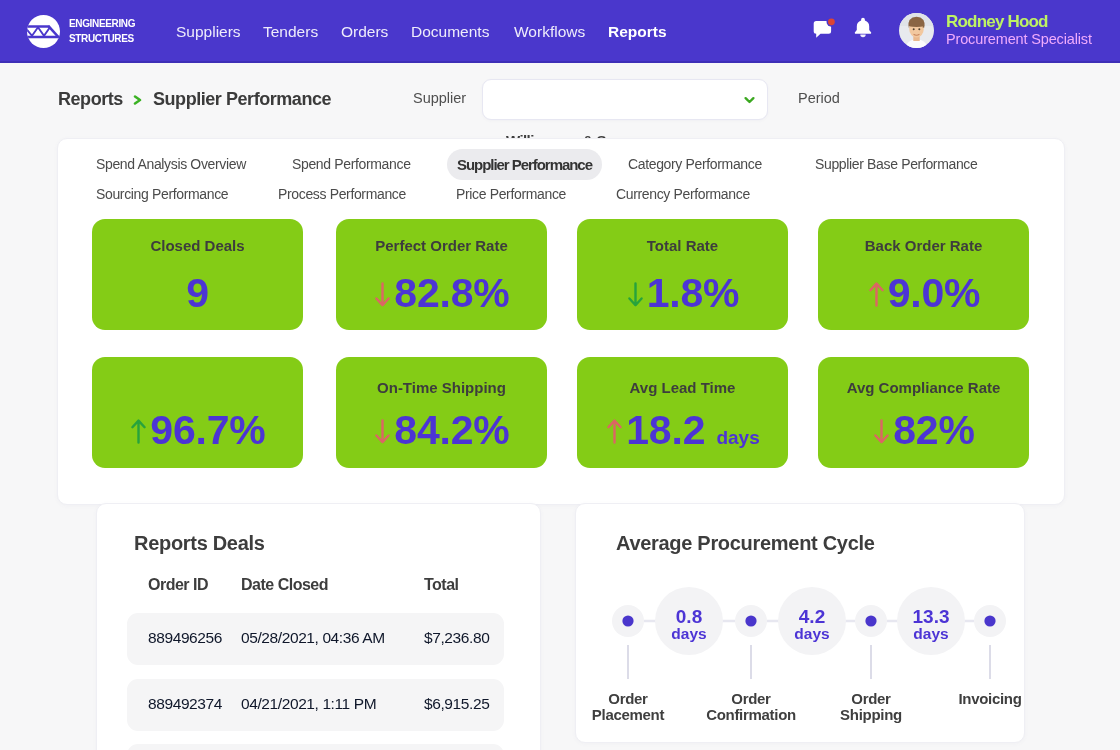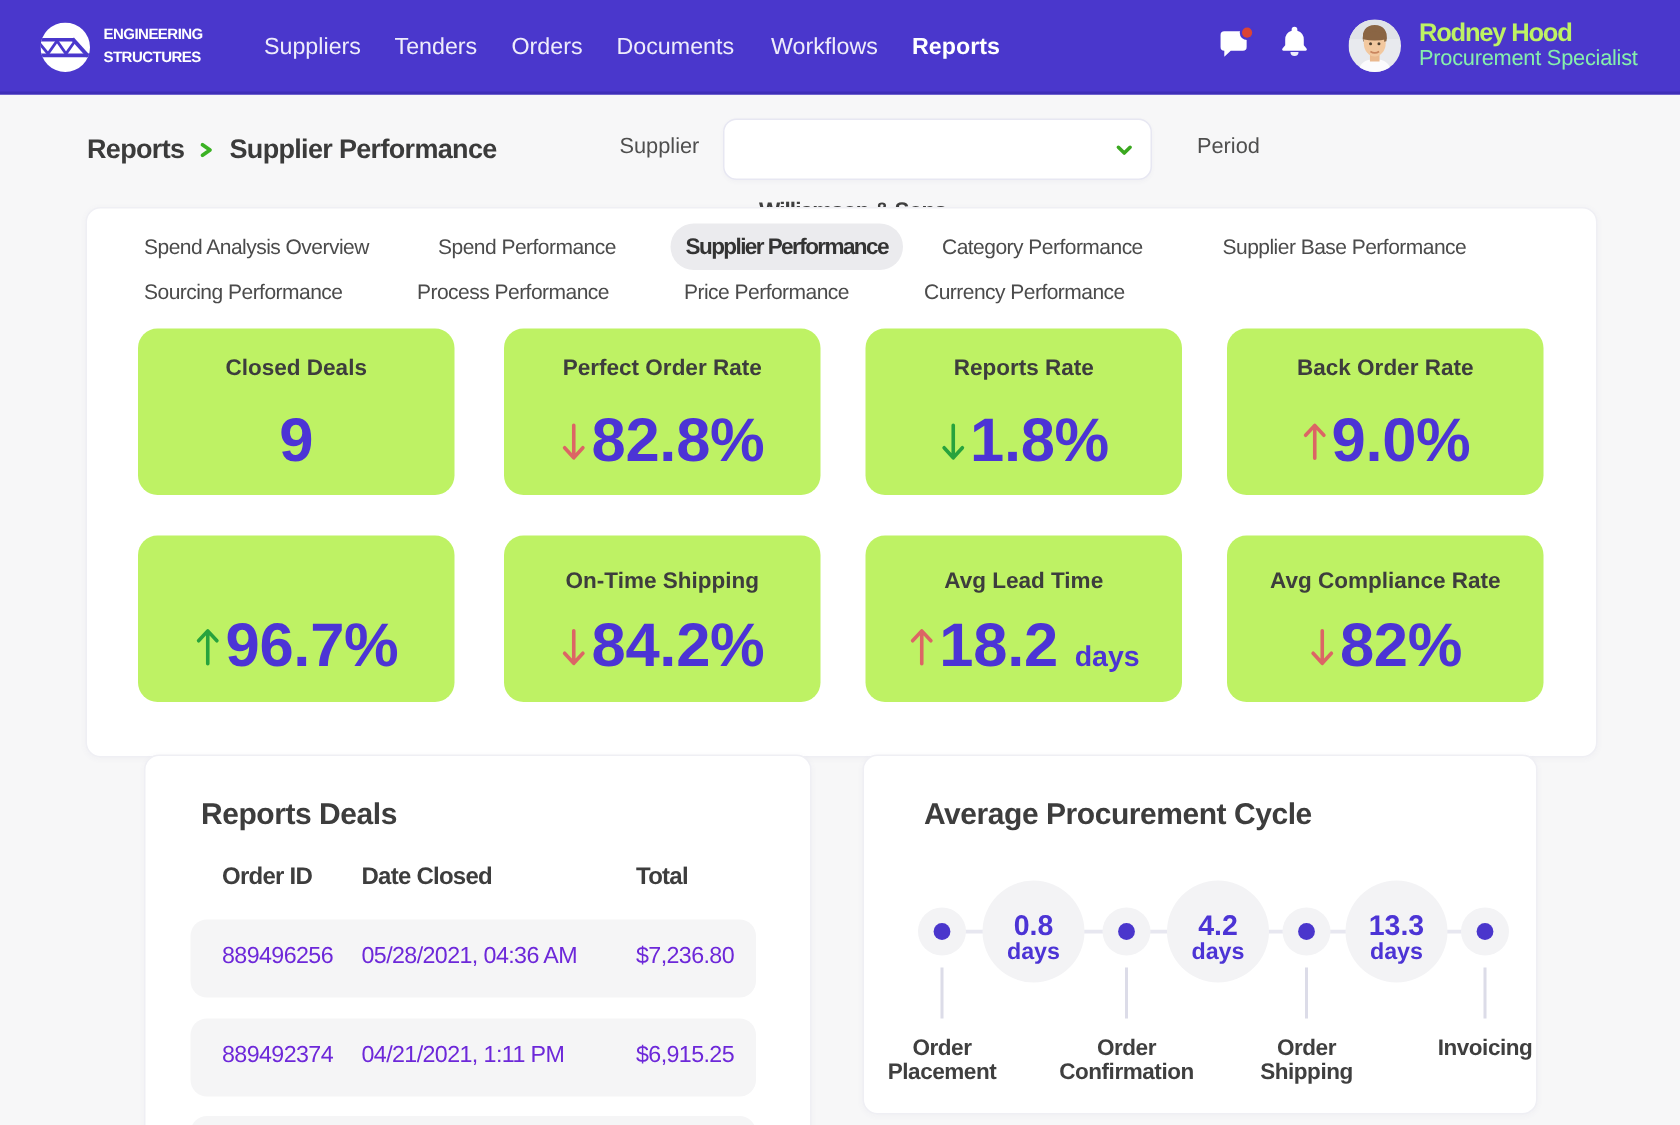--- a/index.html
+++ b/index.html
@@ -23,32 +23,32 @@
   .dd span { position:absolute; top:11.5px; font-size:15px; font-weight:bold; letter-spacing:-0.6px; color:#3f3f3f;margin-top:40px; }
 
   
   .card { position:absolute; background:#fff; border:1px solid #efeff4; border-radius:10px;
           box-shadow:0 1px 4px rgba(100,100,140,.045); }
   .tab  { font-size:14px; letter-spacing:-0.35px; color:#4b4b4b; }
   .tabon{ position:absolute; background:#ebebee; border-radius:15.5px; height:31px;
           font-size:15px; font-weight:bold; letter-spacing:-1.05px; color:#333; text-align:center; }
 
   
-  .tile { position:absolute; width:211px; height:111px; background:#bef264; border-radius:13px; }
+  .tile { position:absolute; width:211px; height:111px; background:#84cc16; border-radius:13px; }
   .tlab { position:absolute; width:100%; text-align:center; font-size:15px; font-weight:bold; color:#3d3d3d; }
   .tval { position:absolute; width:100%; text-align:center; font-size:41px; font-weight:bold; color:#4c34d5;
           letter-spacing:-.2px; }
   .tval svg { vertical-align:-2px; margin-right:2px; }
   .days { font-size:19px; letter-spacing:0; }
 
   
   .h2 { font-size:20px; font-weight:bold; letter-spacing:-0.3px; color:#3d3d3d; }
   .th { font-size:16px; font-weight:bold; letter-spacing:-0.5px; color:#3d3d3d; }
   .row { position:absolute; left:127px; width:377px; height:52px; background:#f5f5f6; border-radius:11px; }
-  .td { font-size:15.5px; letter-spacing:-0.4px; color:#6d28d9; }
+  .td { font-size:15.5px; letter-spacing:-0.4px; color:#0f172a; }
   .stage { font-size:15px; font-weight:bold; letter-spacing:-0.3px; color:#3f3f3f; text-align:center; line-height:16.3px; }
 </style>
 </head>
 <body>
 <div id="app">
 
   <div id="hdr">
     <svg class="abs" style="left:27px;top:15px" width="33" height="33" viewBox="0 0 33 33">
       <defs>
           <clipPath id="lc">
@@ -96,21 +96,21 @@
         <rect x="14.3" y="20" width="6.4" height="8" fill="#eab88d"></rect>
         <ellipse cx="17.5" cy="15.8" rx="7.3" ry="8.8" fill="#f2c89f"></ellipse>
         <path d="M9.7 14.5 q-1.3 -10.5 7.8 -10.8 q9.1 0.3 7.8 10.8 l-1.6 0.3 q0.9 -5.8 -2.4 -5.2 q-5.2 0.9 -9.8 0.3 q-2.4 0.9 -1.2 5 z" fill="#8a6544"></path>
         <path d="M9.6 13.2 q8 1.6 15.8 0 l-0.2 -4 q-7.8 -2.2 -15.4 0 z" fill="#8a6544"></path>
         <circle cx="14.7" cy="16.2" r="1" fill="#50402f"></circle>
         <circle cx="20.3" cy="16.2" r="1" fill="#50402f"></circle>
         <path d="M14.6 21.3 q2.9 1.9 5.8 0" stroke="#c9855e" stroke-width="1.1" fill="none"></path>
       </g>
     </svg>
     <div class="abs" style="left:946px;top:13px;font-size:17px;font-weight:bold;letter-spacing:-0.8px;color:#bef264">Rodney Hood</div>
-    <div class="abs" style="left:946px;top:32px;font-size:14.5px;letter-spacing:-0.15px;color:#86efac">Procurement Specialist</div>
+    <div class="abs" style="left:946px;top:32px;font-size:14.5px;letter-spacing:-0.15px;color:#f0abfc">Procurement Specialist</div>
   </div>
 
   <div class="abs crumb" style="left:58px;top:90px">Reports</div>
   <svg class="abs" style="left:133px;top:95px" width="9" height="10" viewBox="0 0 9 10">
     <path d="M2 1.5 L7 5 L2 8.5" stroke="#3bb224" stroke-width="2.5" fill="none" stroke-linecap="round" stroke-linejoin="round"></path>
   </svg>
   <div class="abs crumb" style="left:153px;top:90px">Supplier Performance</div>
 
   <div class="abs lbl" style="left:413px;top:91px">Supplier</div>
   <div class="dd" style="left:482px;width:286px">
@@ -138,21 +138,21 @@
     <div class="tlab" style="top:18px">Closed Deals</div>
     <div class="tval" style="top:51px">9</div>
   </div>
   <div class="tile" style="left:336px;top:219px">
     <div class="tlab" style="top:18px">Perfect Order Rate</div>
     <div class="tval" style="top:51px"><svg width="19" height="29" viewBox="0 0 19 29">
           <path d="M9.5 3.5 V25 M3.4 18.5 L9.5 25.2 L15.6 18.5" stroke="#dc6565" stroke-width="2.4" fill="none" stroke-linecap="round" stroke-linejoin="round"></path>
         </svg>82.8%</div>
   </div>
   <div class="tile" style="left:577px;top:219px">
-    <div class="tlab" style="top:18px">Reports Rate</div>
+    <div class="tlab" style="top:18px">Total Rate</div>
     <div class="tval" style="top:51px"><svg width="19" height="29" viewBox="0 0 19 29">
           <path d="M9.5 3.5 V25 M3.4 18.5 L9.5 25.2 L15.6 18.5" stroke="#27a33d" stroke-width="2.4" fill="none" stroke-linecap="round" stroke-linejoin="round"></path>
         </svg>1.8%</div>
   </div>
   <div class="tile" style="left:818px;top:219px">
     <div class="tlab" style="top:18px">Back Order Rate</div>
     <div class="tval" style="top:51px"><svg width="19" height="29" viewBox="0 0 19 29">
           <path d="M9.5 25.5 V4 M3.4 10.2 L9.5 3.6 L15.6 10.2" stroke="#dc6565" stroke-width="2.4" fill="none" stroke-linecap="round" stroke-linejoin="round"></path>
         </svg>9.0%</div>
   </div>

